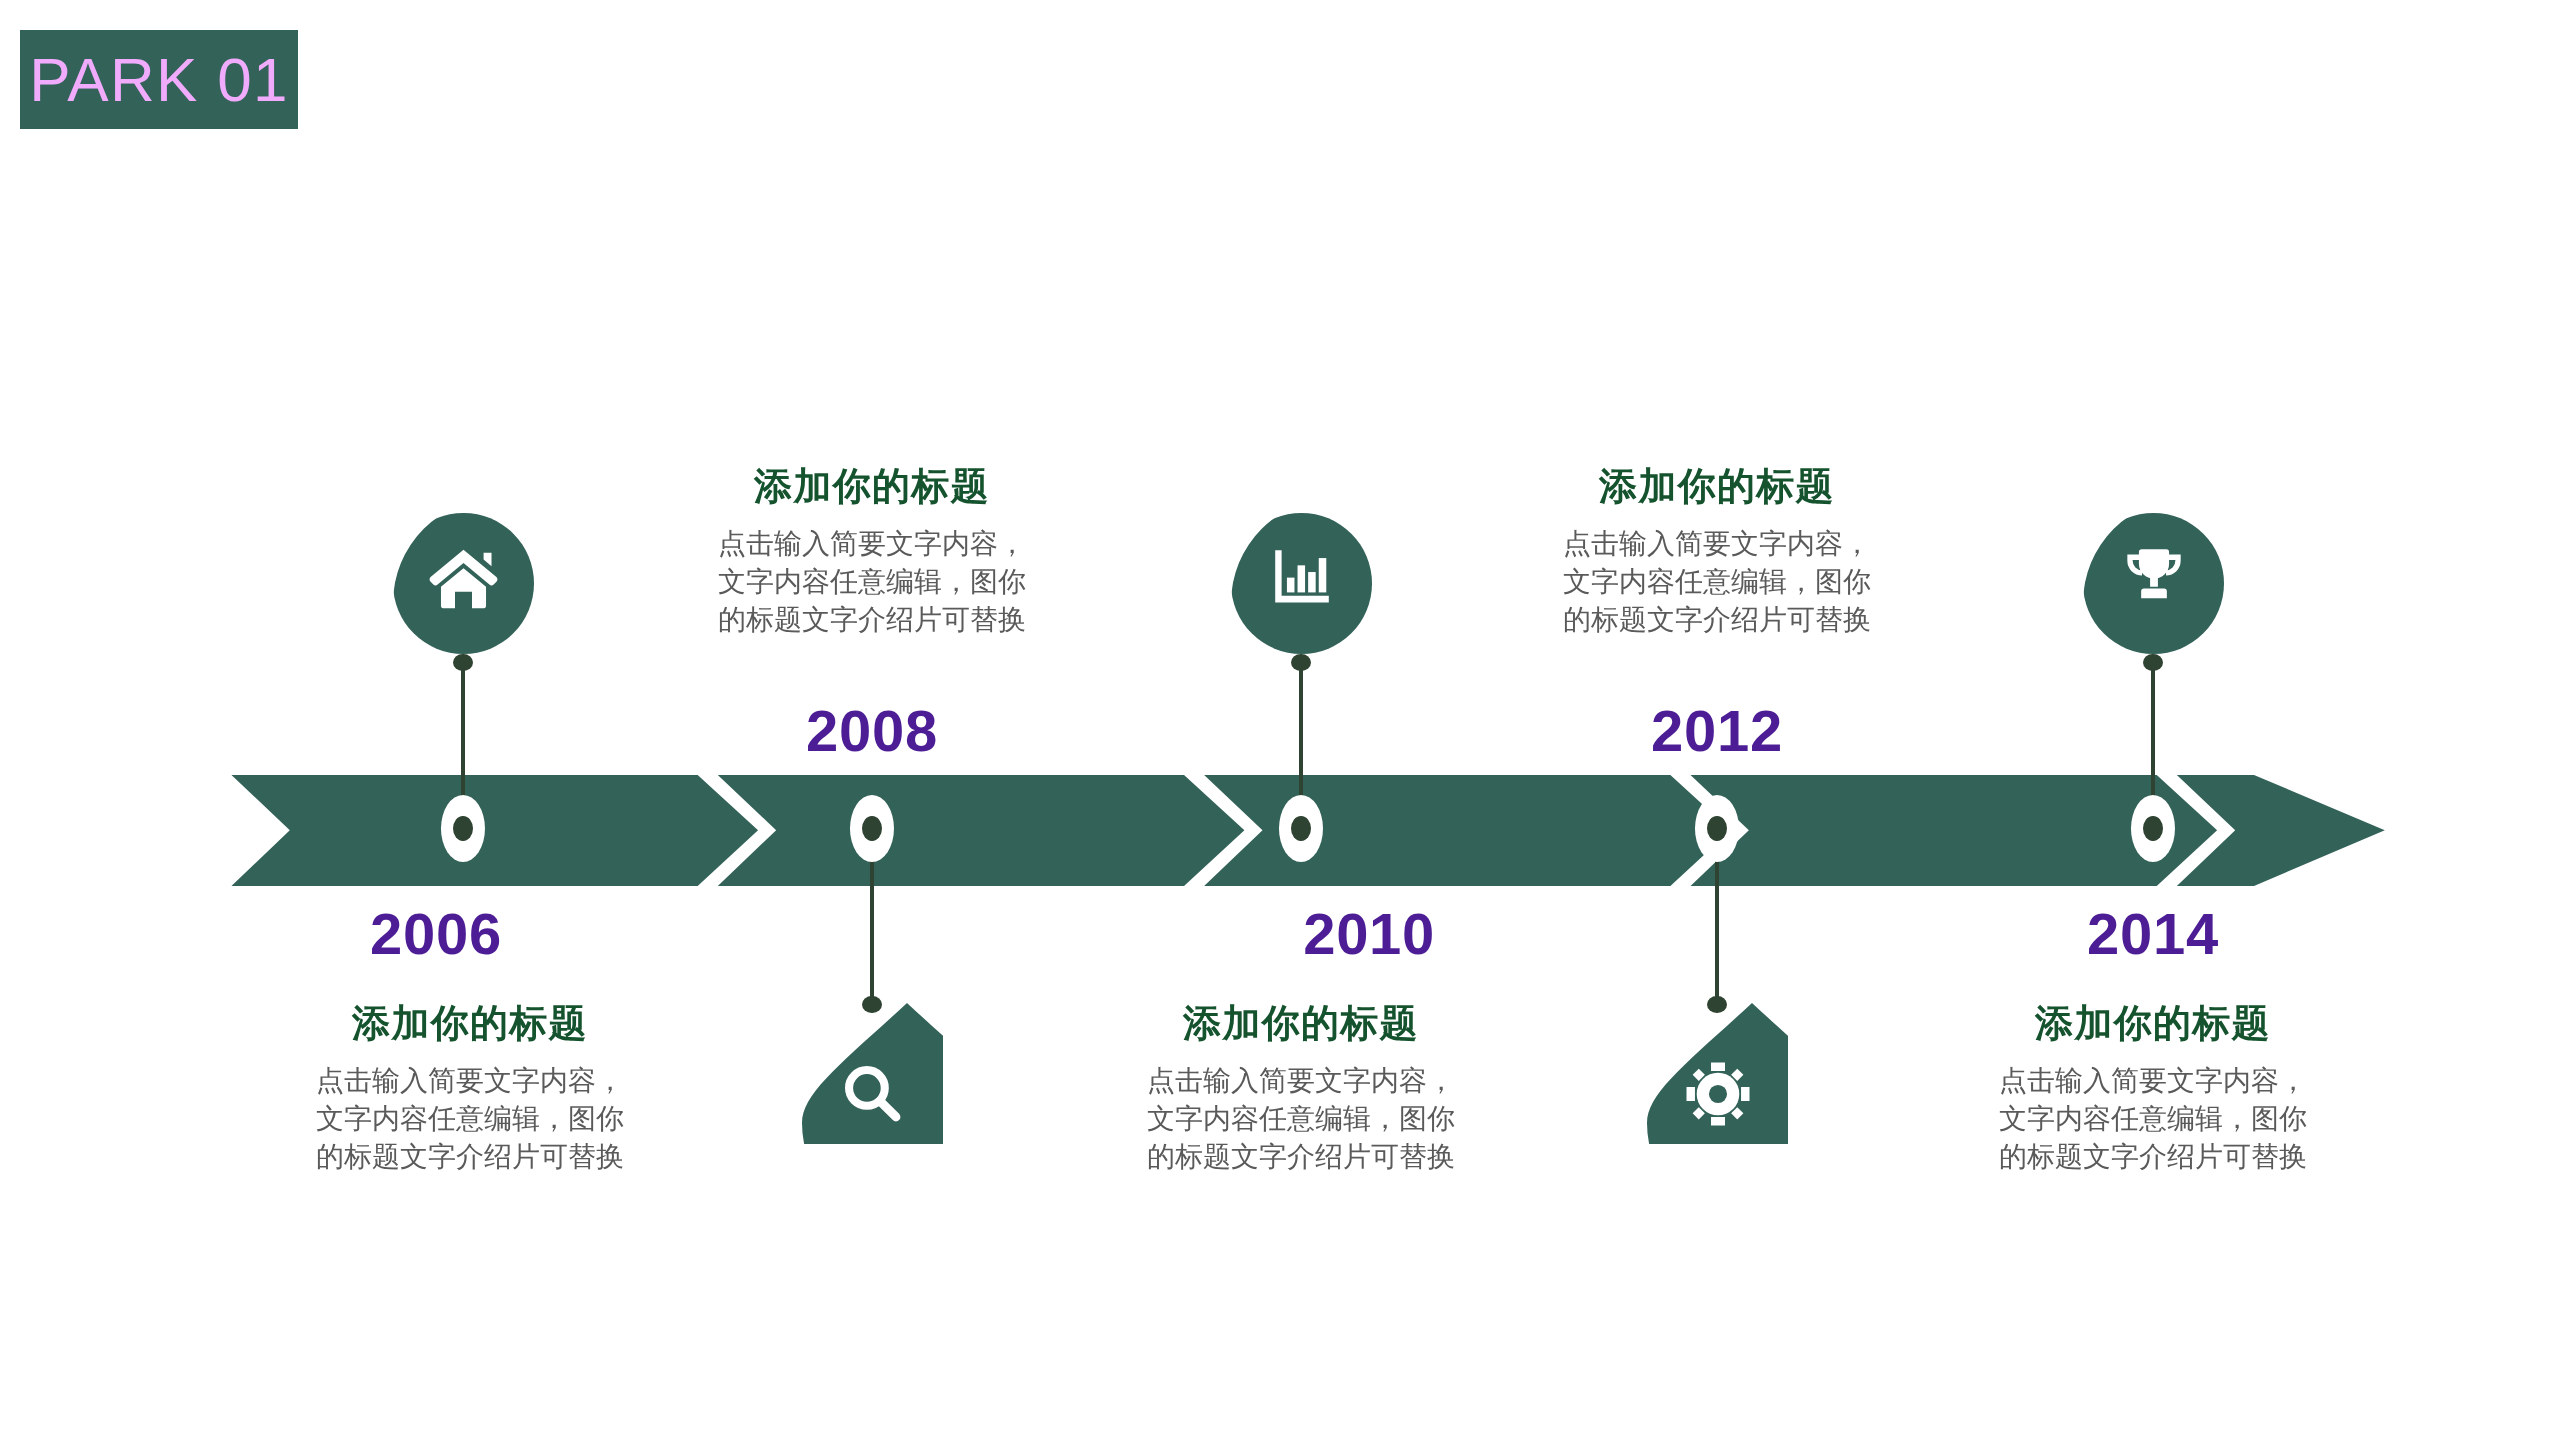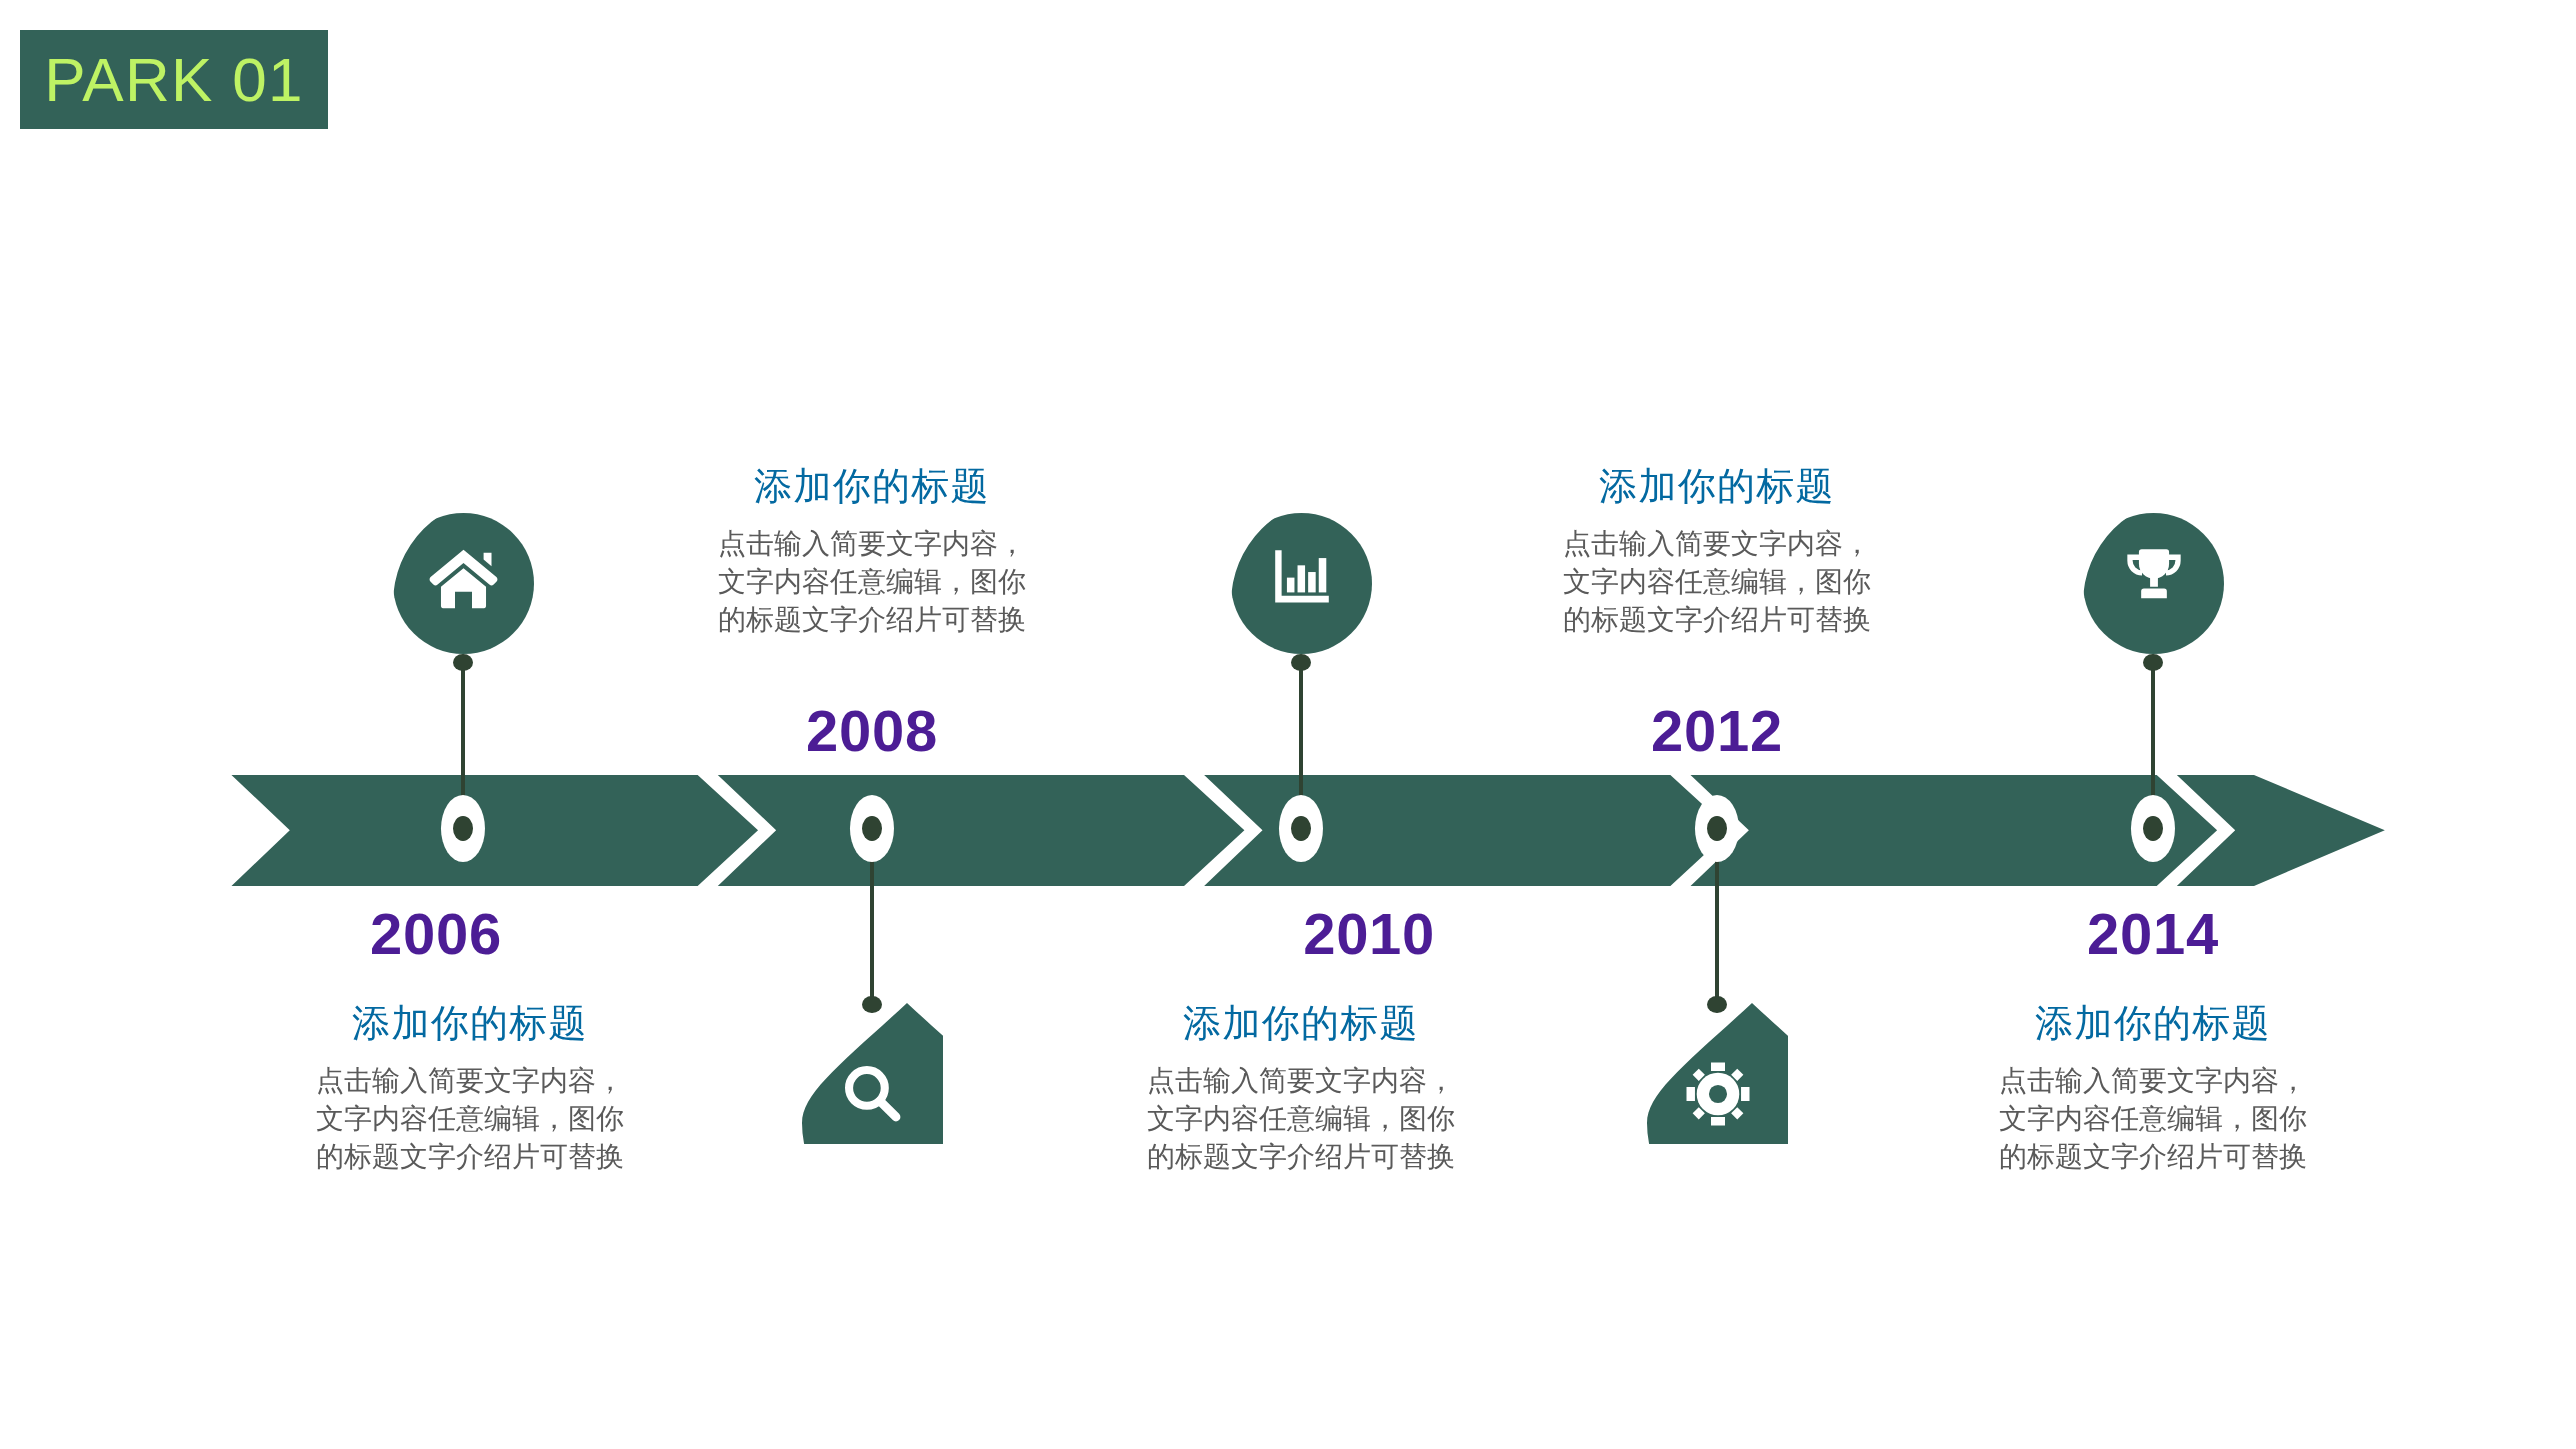--- a/index.html
+++ b/index.html
@@ -20,24 +20,24 @@
     position: absolute;
     left: 0;
     top: 0;
     width: 100%;
     height: 154px;
   }
   #park-badge {
     position: absolute;
     left: 20px;
     top: 29.5px;
-    width: 308px;
+    width: 278px;
     height: 99px;
     background: #336258;
-    color: #bef264;
+    color: #f0abfc;
     font-size: 62px;
     line-height: 99px;
     text-align: center;
     letter-spacing: 1.3px;
     font-family: "Liberation Sans", "DejaVu Sans", sans-serif;
     box-sizing: border-box;
   }
   #page-title {
     position: absolute;
     left: 356px;
@@ -146,24 +146,24 @@
 
   
   .block {
     position: absolute;
     width: 376px;
     margin-left: -188px;
     text-align: center;
     z-index: 5;
   }
   .block .b-title {
-    color: #0369a1;
+    color: #14532d;
     font-size: 38px;
     line-height: 47px;
-    font-weight: normal;
+    font-weight: bold;
     letter-spacing: 1.3px;
     margin-bottom: 14.8px;
   }
   .block .b-body {
     color: #5a5a5a;
     font-size: 28px;
     line-height: 38px;
     letter-spacing: 0px;
     white-space: pre-line;
   }

